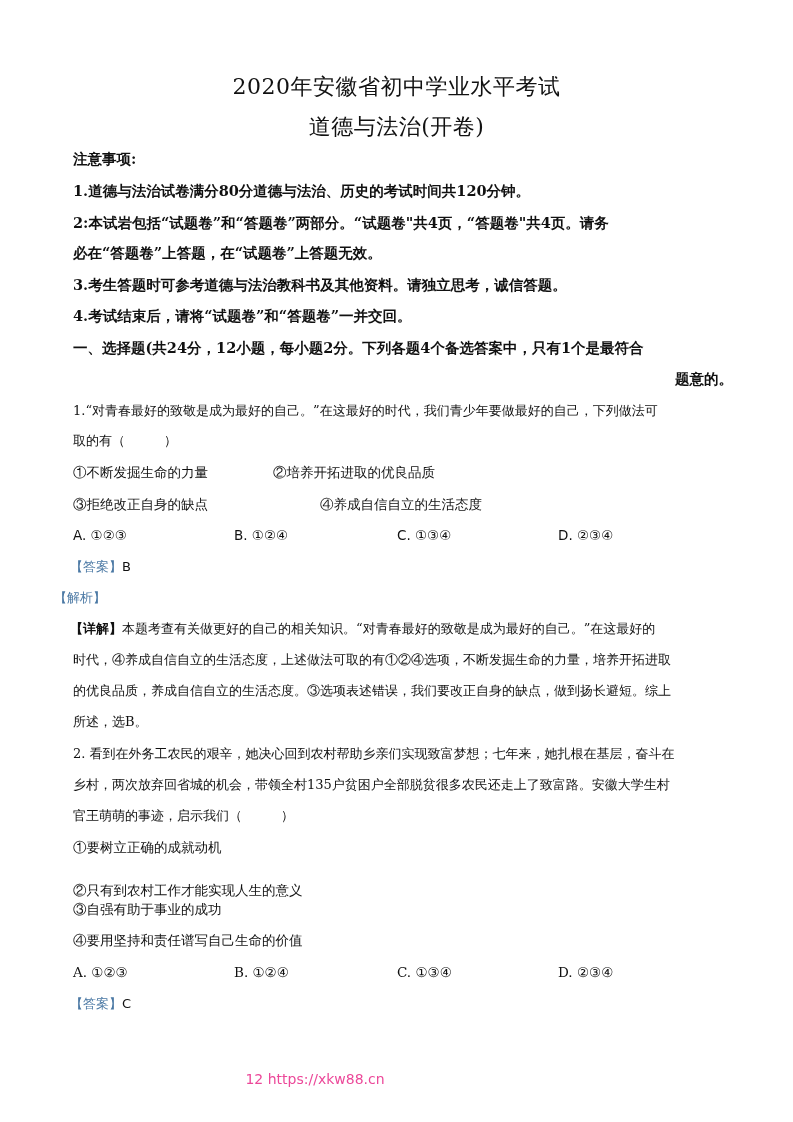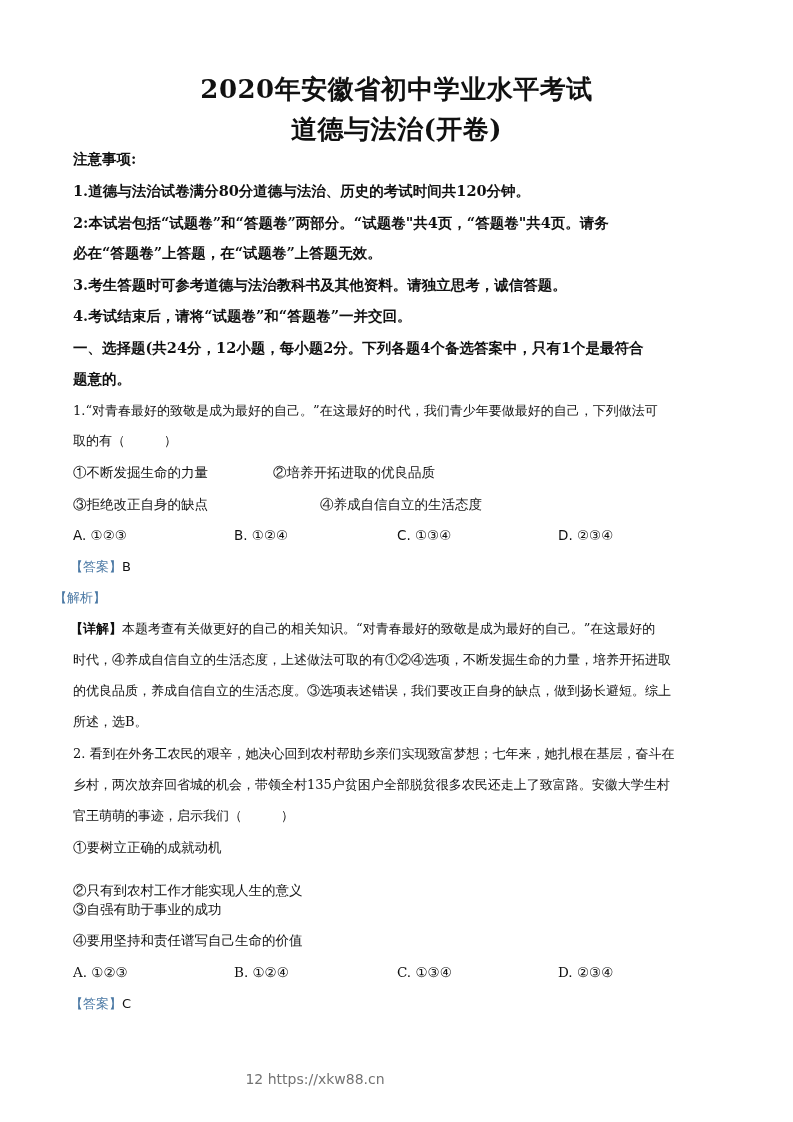--- a/index.html
+++ b/index.html
@@ -1,44 +1,44 @@
 <!DOCTYPE html>
 <html><head>
   <meta charset="utf-8">
   <style>
     html, body { margin: 0; padding: 0; background: #ffffff; }
     body { width: 793px; height: 1122px; position: relative; overflow: hidden;
       font-family: "DejaVu Serif", "Liberation Serif", serif; color: #111; }
     .page { position: absolute; left: 0; top: 0; width: 793px; height: 1122px; }
-    .title { position: absolute; left: 0; width: 793px; text-align: center; font-weight: bold; font-size: 26px; letter-spacing: 0.5px; }
+    .title { position: absolute; left: 0; width: 793px; text-align: center; font-weight: normal; font-size: 22px; letter-spacing: 0.5px; }
     .line { position: absolute; left: 73px; width: 660px; font-size: 14px; white-space: nowrap; line-height: 18px; }
     .bold { font-weight: bold; font-size: 14.5px; }
     .normal { font-weight: normal; font-size: 13px; }
     .opt { position: absolute; font-size: 13.5px; white-space: nowrap; line-height: 18px; }
     .sans { font-family: "DejaVu Sans", "Liberation Sans", sans-serif; }
     .tag { color: #4a78a4; font-family: "DejaVu Sans", "Liberation Sans", sans-serif; font-size: 13px; }
     .ans-letter { font-family: "DejaVu Sans", "Liberation Sans", sans-serif; font-size: 13px; color: #111; }
     .footer { position: absolute; left: 0; width: 630px; top: 1071px; text-align: center;
-      font-family: "DejaVu Sans", "Liberation Sans", sans-serif; font-size: 14px; color: #737373; }
+      font-family: "DejaVu Sans", "Liberation Sans", sans-serif; font-size: 14px; color: #ec4899; }
   </style>
 </head>
 <body>
 
 <div class="page">
   <div class="title" style="top:72px;">2020年安徽省初中学业水平考试</div>
   <div class="title" style="top:112px;">道德与法治(开卷)</div>
 
   <div class="line bold" style="top:150px;">注意事项:</div>
   <div class="line bold" style="top:182px;">1.道德与法治试卷满分80分道德与法治、历史的考试时间共120分钟。</div>
   <div class="line bold" style="top:214px;">2:本试岩包括“试题卷”和“答题卷”两部分。“试题卷"共4页，“答题卷"共4页。请务</div>
   <div class="line bold" style="top:244px;">必在“答题卷”上答题，在“试题卷”上答题无效。</div>
   <div class="line bold" style="top:276px;">3.考生答题时可参考道德与法治教科书及其他资料。请独立思考，诚信答题。</div>
   <div class="line bold" style="top:307px;">4.考试结束后，请将“试题卷”和“答题卷”一并交回。</div>
   <div class="line bold" style="top:339px;">一、选择题(共24分，12小题，每小题2分。下列各题4个备选答案中，只有1个是最符合</div>
-  <div class="line bold" style="top:370px;">题意的。</div>
+  <div class="line bold" style="top:370px;text-align:right;">题意的。</div>
 
   <div class="line normal" style="top:402px;">1.“对青春最好的致敬是成为最好的自己。”在这最好的时代，我们青少年要做最好的自己，下列做法可</div>
   <div class="line normal" style="top:432px;">取的有（　　　）</div>
   <div class="opt" style="left:73px; top:463px;">①不断发掘生命的力量</div>
   <div class="opt" style="left:273px; top:463px;">②培养开拓进取的优良品质</div>
   <div class="opt" style="left:73px; top:495px;">③拒绝改正自身的缺点</div>
   <div class="opt" style="left:279px; top:495px;margin-left:41px;">④养成自信自立的生活态度</div>
   <div class="opt sans" style="left:73px; top:526px;">A. ①②③</div>
   <div class="opt sans" style="left:234px; top:526px;">B. ①②④</div>
   <div class="opt sans" style="left:397px; top:526px;">C. ①③④</div>

